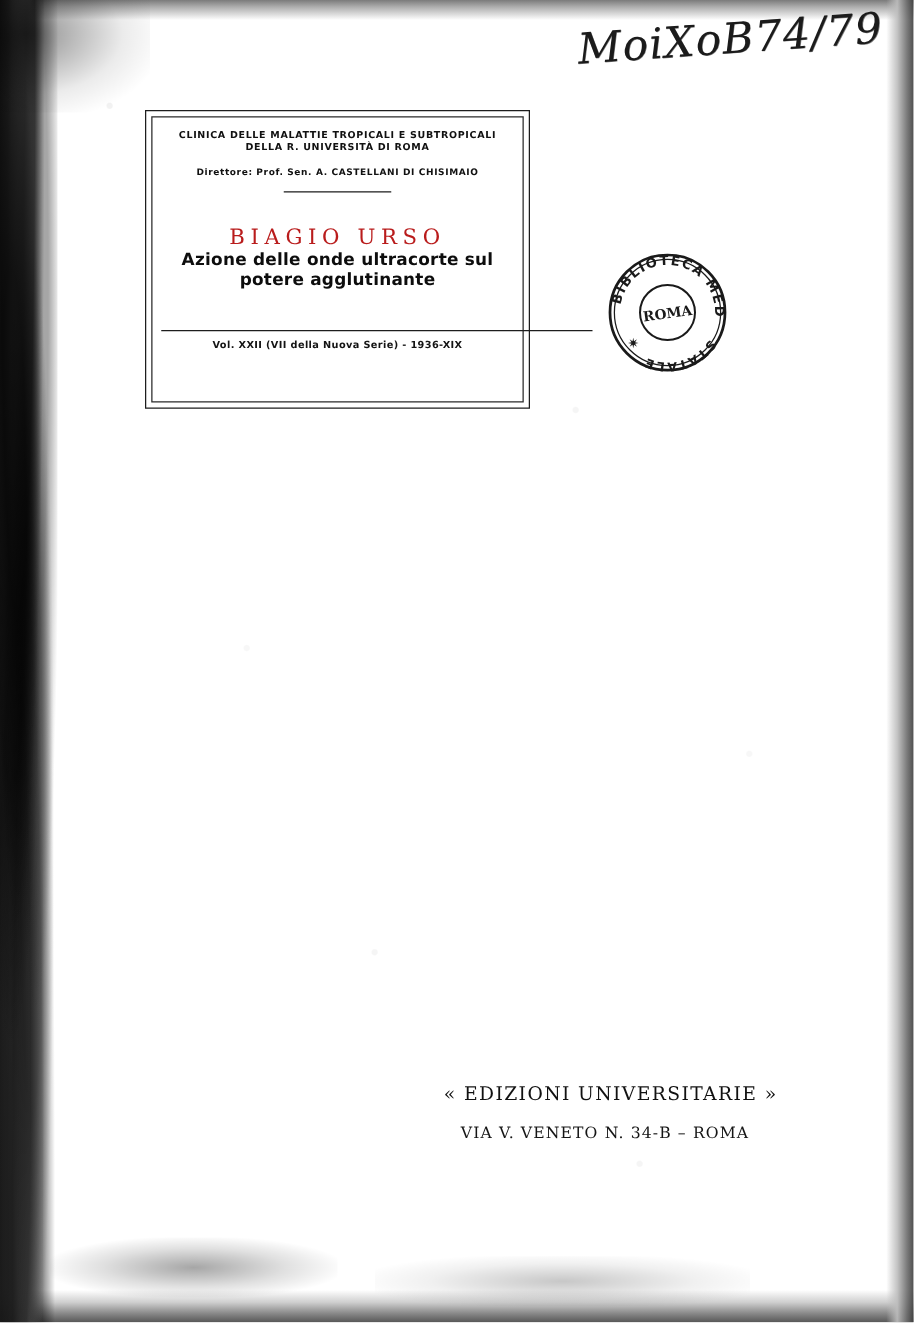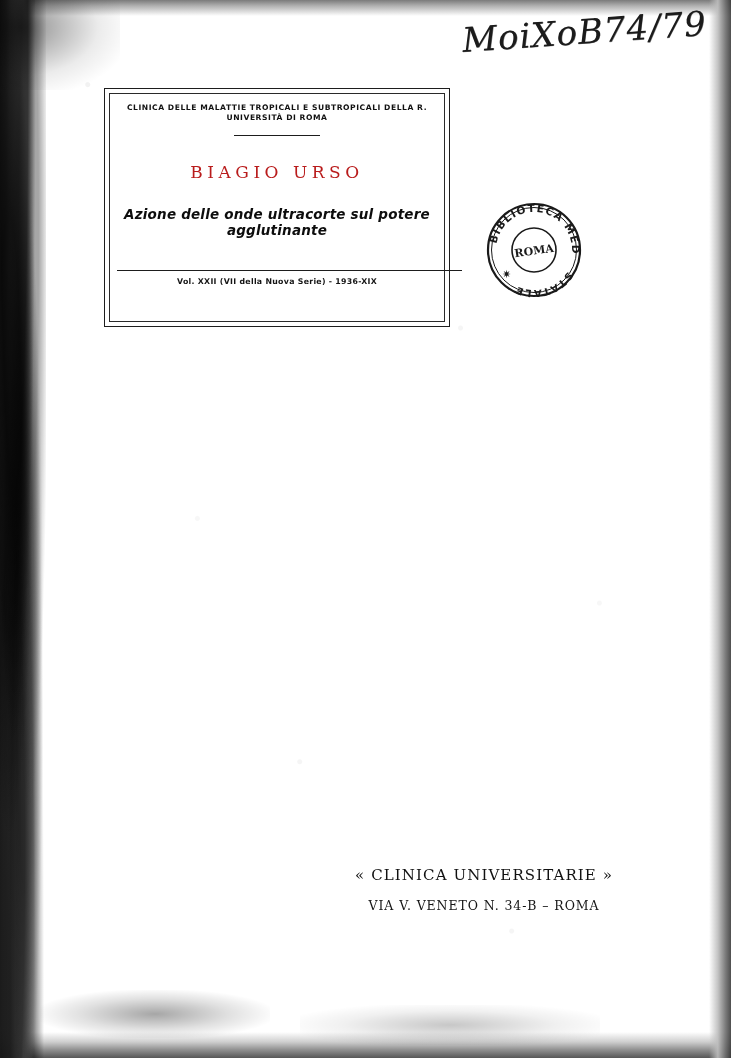--- a/index.html
+++ b/index.html
@@ -105,22 +105,22 @@
     letter-spacing: 1px;
     color: #1b1b1b;
     transform: rotate(-4deg);
     white-space: nowrap;
     text-shadow: 0.4px 0.4px 0 rgba(0,0,0,0.5);
   }
 
   
   .frame {
     position: absolute;
-    left: 104px; top: 88px;
-    width: 346px; height: 239px;
+    left: 116px; top: 88px;
+    width: 308px; height: 239px;
     border: 1.5px solid #1d1d1d;
     background: transparent;
     box-sizing: border-box;
   }
   .frame-inner {
     position: absolute;
     inset: 4px;
     border: 0.8px solid #2a2a2a;
     box-sizing: border-box;
   }
@@ -160,23 +160,21 @@
     letter-spacing: 4.5px;
     color: #b91c1c;
     margin-top: 26px;
   }
   .title {
     font-family: "DejaVu Sans", sans-serif;
     font-weight: bold;
     font-size: 13.5px;
     letter-spacing: 0.2px;
     color: #0d0d0d;
-    margin-top: 24px;
     line-height: 1.2;
-    font-style: italic;
   }
   .rule-long {
     width: 345px;
     height: 1px;
     background: #1d1d1d;
     margin: 32px auto 0 auto;
   }
   .extract-1 {
     font-family: "DejaVu Sans", sans-serif;
     font-weight: bold;
@@ -238,20 +236,21 @@
   <div class="smudge-a"></div>
   <div class="smudge-b"></div>
   <div class="smudge-c"></div>
 
   <div class="handwriting">MoiXoB74/79</div>
 
   <div class="frame">
     <div class="frame-inner"></div>
     <div class="frame-content">
       <div class="inst-line">CLINICA DELLE MALATTIE TROPICALI E SUBTROPICALI DELLA R. UNIVERSITÀ DI ROMA</div>
+      <div class="dir-line">Direttore: Prof. Sen. A. CASTELLANI DI CHISIMAIO</div>
       <div class="rule-short"></div>
       <div class="author">BIAGIO URSO</div>
       <div class="title">Azione delle onde ultracorte sul potere agglutinante</div>
       <div class="rule-long"></div>
       <div class="extract-2">Vol. XXII (VII della Nuova Serie) - 1936-XIX</div>
     </div>
   </div>
 
   <div class="stamp">
     <svg width="108" height="108" viewBox="0 0 108 108" aria-hidden="true">
@@ -270,18 +269,18 @@
         <textPath href="#arcBottom" startOffset="18%">STATALE</textPath>
       </text>
       <text x="54" y="58.5" text-anchor="middle" font-family="DejaVu Serif, serif" font-size="11" font-weight="bold" fill="#1a1a1a" transform="rotate(-8 54 54)">ROMA</text>
       <text x="22" y="82" font-family="DejaVu Sans, sans-serif" font-size="11" fill="#1a1a1a">✷</text>
     </svg>
   </div>
 
   <div class="publisher">
     <div class="pub-name">
       <span>«</span>
-      <span>CLINICA UNIVERSITARIE</span>
+      <span>EDIZIONI UNIVERSITARIE</span>
       <span>»</span>
     </div>
     <div class="pub-addr">VIA V. VENETO N. 34-B – ROMA</div>
   </div>
 </div>
 
 </body></html>

